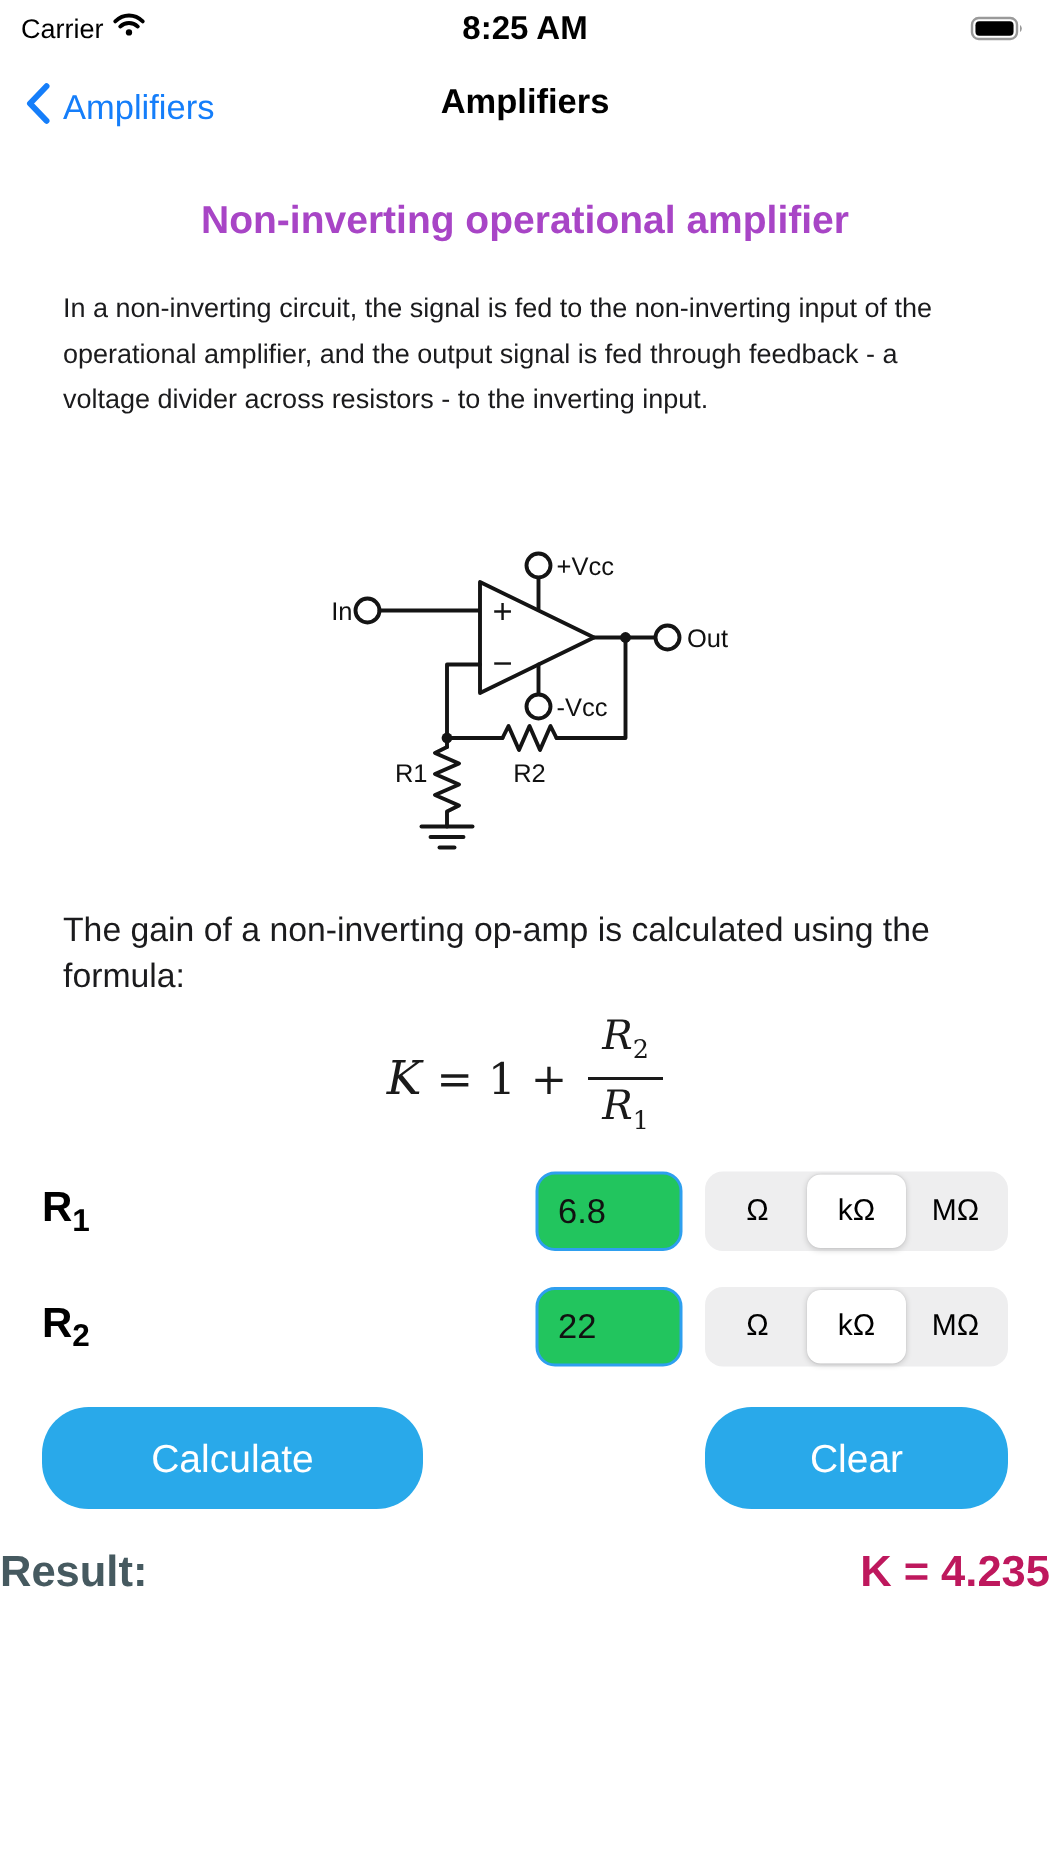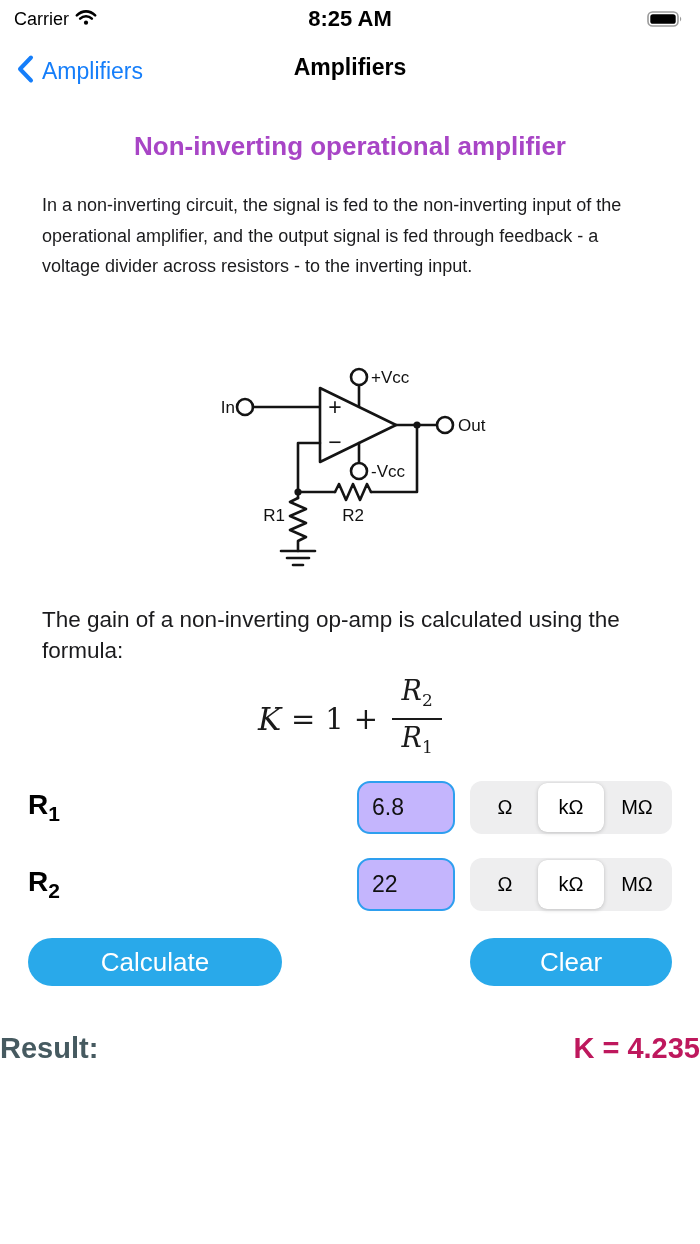--- a/index.html
+++ b/index.html
@@ -70,39 +70,39 @@
   .frac-bar { width: 50px; height: 2px; background: #1a1a1a; margin: 2px 0; }
 
   
   .input-row { position: absolute; left: 0; width: 700px; height: 54px; }
   .row-r1 { top: 781px; }
   .row-r2 { top: 858px; }
   .res-label { position: absolute; left: 28px; top: 8px; font-size: 28px; font-weight: 700; color: #000; }
   .res-label sub { font-size: 21px; font-weight: 700; }
   .value-input {
     position: absolute; left: 357px; top: 0; width: 98px; height: 53px;
-    border: 2px solid #2E9FEF; border-radius: 13px; background: #c4b5fd;
+    border: 2px solid #2E9FEF; border-radius: 13px; background: #22c55e;
     font-family: "Liberation Sans", sans-serif; font-size: 23px; color: #111;
     padding: 0 0 0 13px; outline: none;
   }
   .segmented {
     position: absolute; left: 470px; top: 0; width: 202px; height: 53px;
     background: #EEEEEF; border-radius: 12px; display: flex; align-items: stretch; padding: 2px;
   }
   .segment {
     flex: 1; display: flex; align-items: center; justify-content: center;
     font-size: 20px; color: #000; cursor: pointer; border-radius: 9px;
   }
   .segment.selected {
     background: #fff; box-shadow: 0 1px 4px rgba(0,0,0,0.18), 0 0 1px rgba(0,0,0,0.1);
   }
 
   
   .action-button {
-    position: absolute; top: 938px; height: 48px; border: none; cursor: pointer;
+    position: absolute; top: 938px; height: 68px; border: none; cursor: pointer;
     background: #29A9EA; color: #fff; border-radius: 31px;
     font-family: "Liberation Sans", sans-serif; font-size: 26px;
     display: flex; align-items: center; justify-content: center;
   }
   .calculate-button { left: 28px; width: 254px; }
   .clear-button { left: 470px; width: 202px; }
 
   
   .result-row {
     position: absolute; top: 1032px; left: 0; width: 700px;

